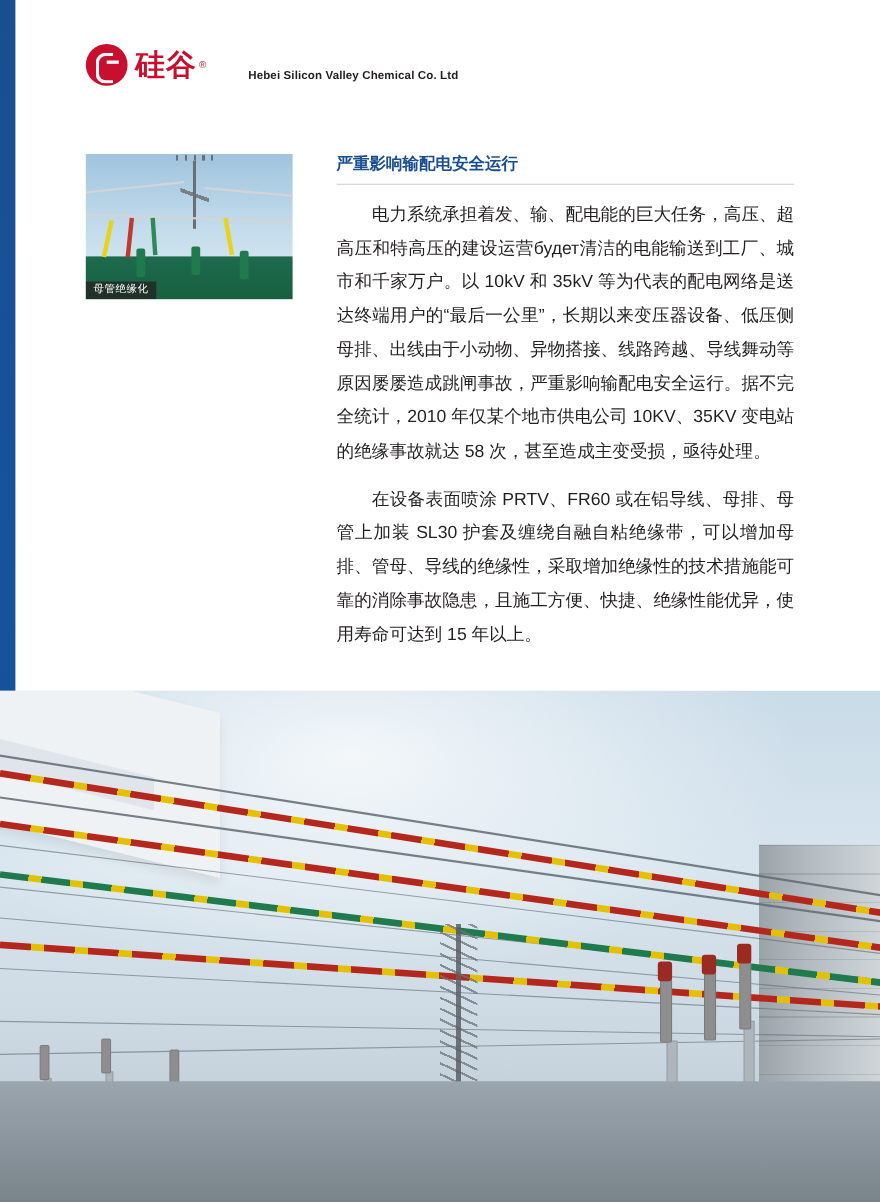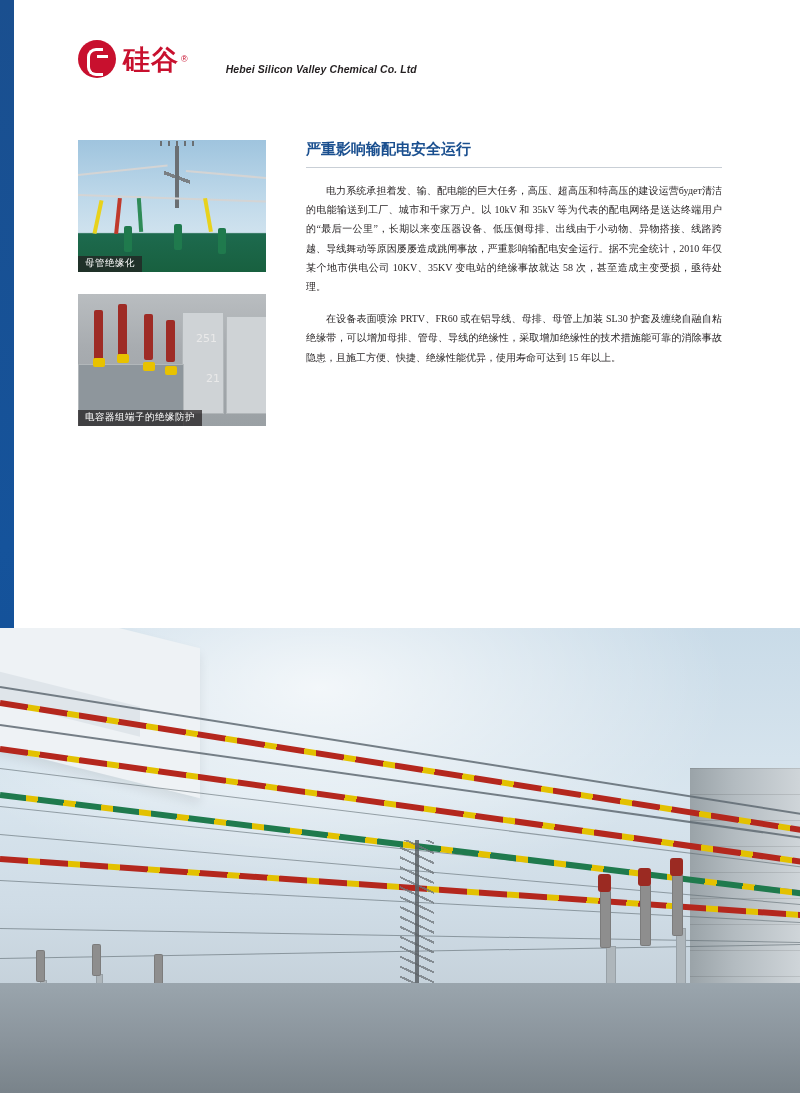--- a/index.html
+++ b/index.html
@@ -82,21 +82,20 @@
     vertical-align: super;
     margin-left: 2px;
   }
   .logo-en {
     font-size: 10.5px;
     font-weight: bold;
     color: #231f20;
     margin-left: 14px;
     padding-bottom: 3px;
     letter-spacing: 0.1px;
-    font-style: italic;
   }
 
   
   .content {
     position: absolute;
     left: 78px;
     top: 140px;
     width: 644px;
   }
 
@@ -178,22 +177,22 @@
     color: #1a4f8f;
     margin: 0 0 9px 0;
     line-height: 1.2;
   }
   .title-rule {
     height: 1px;
     background: #c9cfd6;
     margin-bottom: 13px;
   }
   .para {
-    font-family: Liberation Serif, serif;
-    font-size: 10px;
+    font-family: Liberation Sans, sans-serif;
+    font-size: 16px;
     line-height: 1.92;
     color: #231f20;
     margin: 4px 0 13px 0;
     text-align: justify;
     text-indent: 2em;
   }
 
   
   .hero {
     position: absolute;
@@ -290,36 +289,20 @@
       <div class="cable-r" style="left:38px;top:58px;width:4px;height:36px;transform:rotate(6deg);"></div>
       <div class="cable-g" style="left:60px;top:58px;width:4px;height:34px;transform:rotate(-4deg);"></div>
       <div class="cable-y" style="left:128px;top:58px;width:4px;height:34px;transform:rotate(-10deg);"></div>
       <div class="ins" style="left:46px;top:86px;"></div>
       <div class="ins" style="left:96px;top:84px;"></div>
       <div class="ins" style="left:140px;top:88px;"></div>
       <div class="thumb-caption">母管绝缘化</div>
     </div>
 
 
-    <div class="thumb t3">
-      <div class="cab" style="left:104px;top:18px;width:40px;height:100px;"></div>
-      <div class="cab" style="left:148px;top:22px;width:40px;height:96px;"></div>
-      <div class="cab" style="left:0;top:70px;width:104px;height:62px;background:#8e969c;"></div>
-      <div class="red-ins" style="left:16px;top:16px;height:50px;"></div>
-      <div class="red-ins" style="left:40px;top:10px;height:56px;"></div>
-      <div class="red-ins" style="left:66px;top:20px;height:46px;"></div>
-      <div class="red-ins" style="left:88px;top:26px;height:42px;"></div>
-      <div class="yel" style="left:15px;top:64px;"></div>
-      <div class="yel" style="left:39px;top:60px;"></div>
-      <div class="yel" style="left:65px;top:68px;"></div>
-      <div class="yel" style="left:87px;top:72px;"></div>
-      <div class="num" style="left:118px;top:38px;">251</div>
-      <div class="num" style="left:128px;top:78px;">21</div>
-      <div class="thumb-caption">电容器组端子的绝缘防护</div>
-    </div>
 
   </div>
 
   <div class="col-right">
     <h1 class="article-title">严重影响输配电安全运行</h1>
     <div class="title-rule"></div>
     <p class="para">电力系统承担着发、输、配电能的巨大任务，高压、超高压和特高压的建设运营будет清洁的电能输送到工厂、城市和千家万户。以 10kV 和 35kV 等为代表的配电网络是送达终端用户的“最后一公里”，长期以来变压器设备、低压侧母排、出线由于小动物、异物搭接、线路跨越、导线舞动等原因屡屡造成跳闸事故，严重影响输配电安全运行。据不完全统计，2010 年仅某个地市供电公司 10KV、35KV 变电站的绝缘事故就达 58 次，甚至造成主变受损，亟待处理。</p>
     <p class="para">在设备表面喷涂 PRTV、FR60 或在铝导线、母排、母管上加装 SL30 护套及缠绕自融自粘绝缘带，可以增加母排、管母、导线的绝缘性，采取增加绝缘性的技术措施能可靠的消除事故隐患，且施工方便、快捷、绝缘性能优异，使用寿命可达到 15 年以上。</p>
   </div>
 

